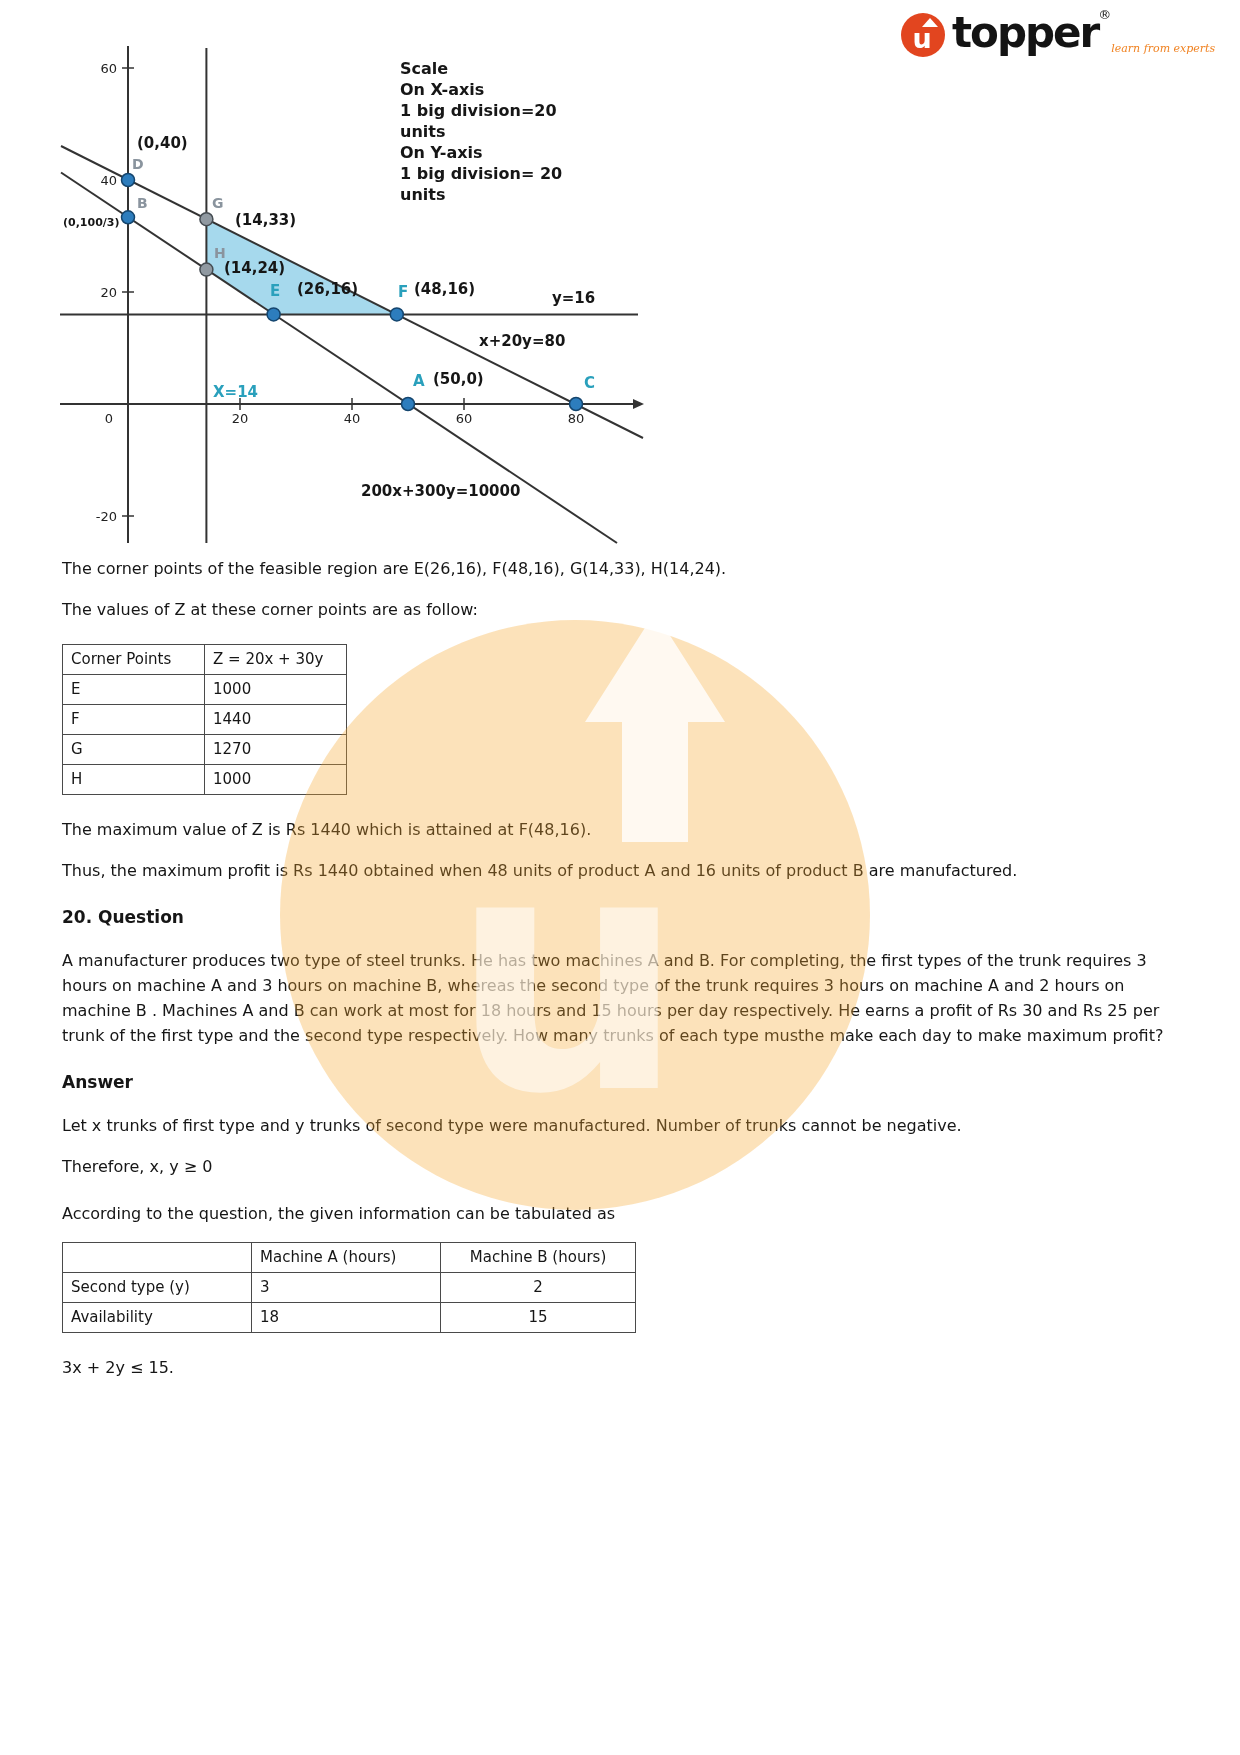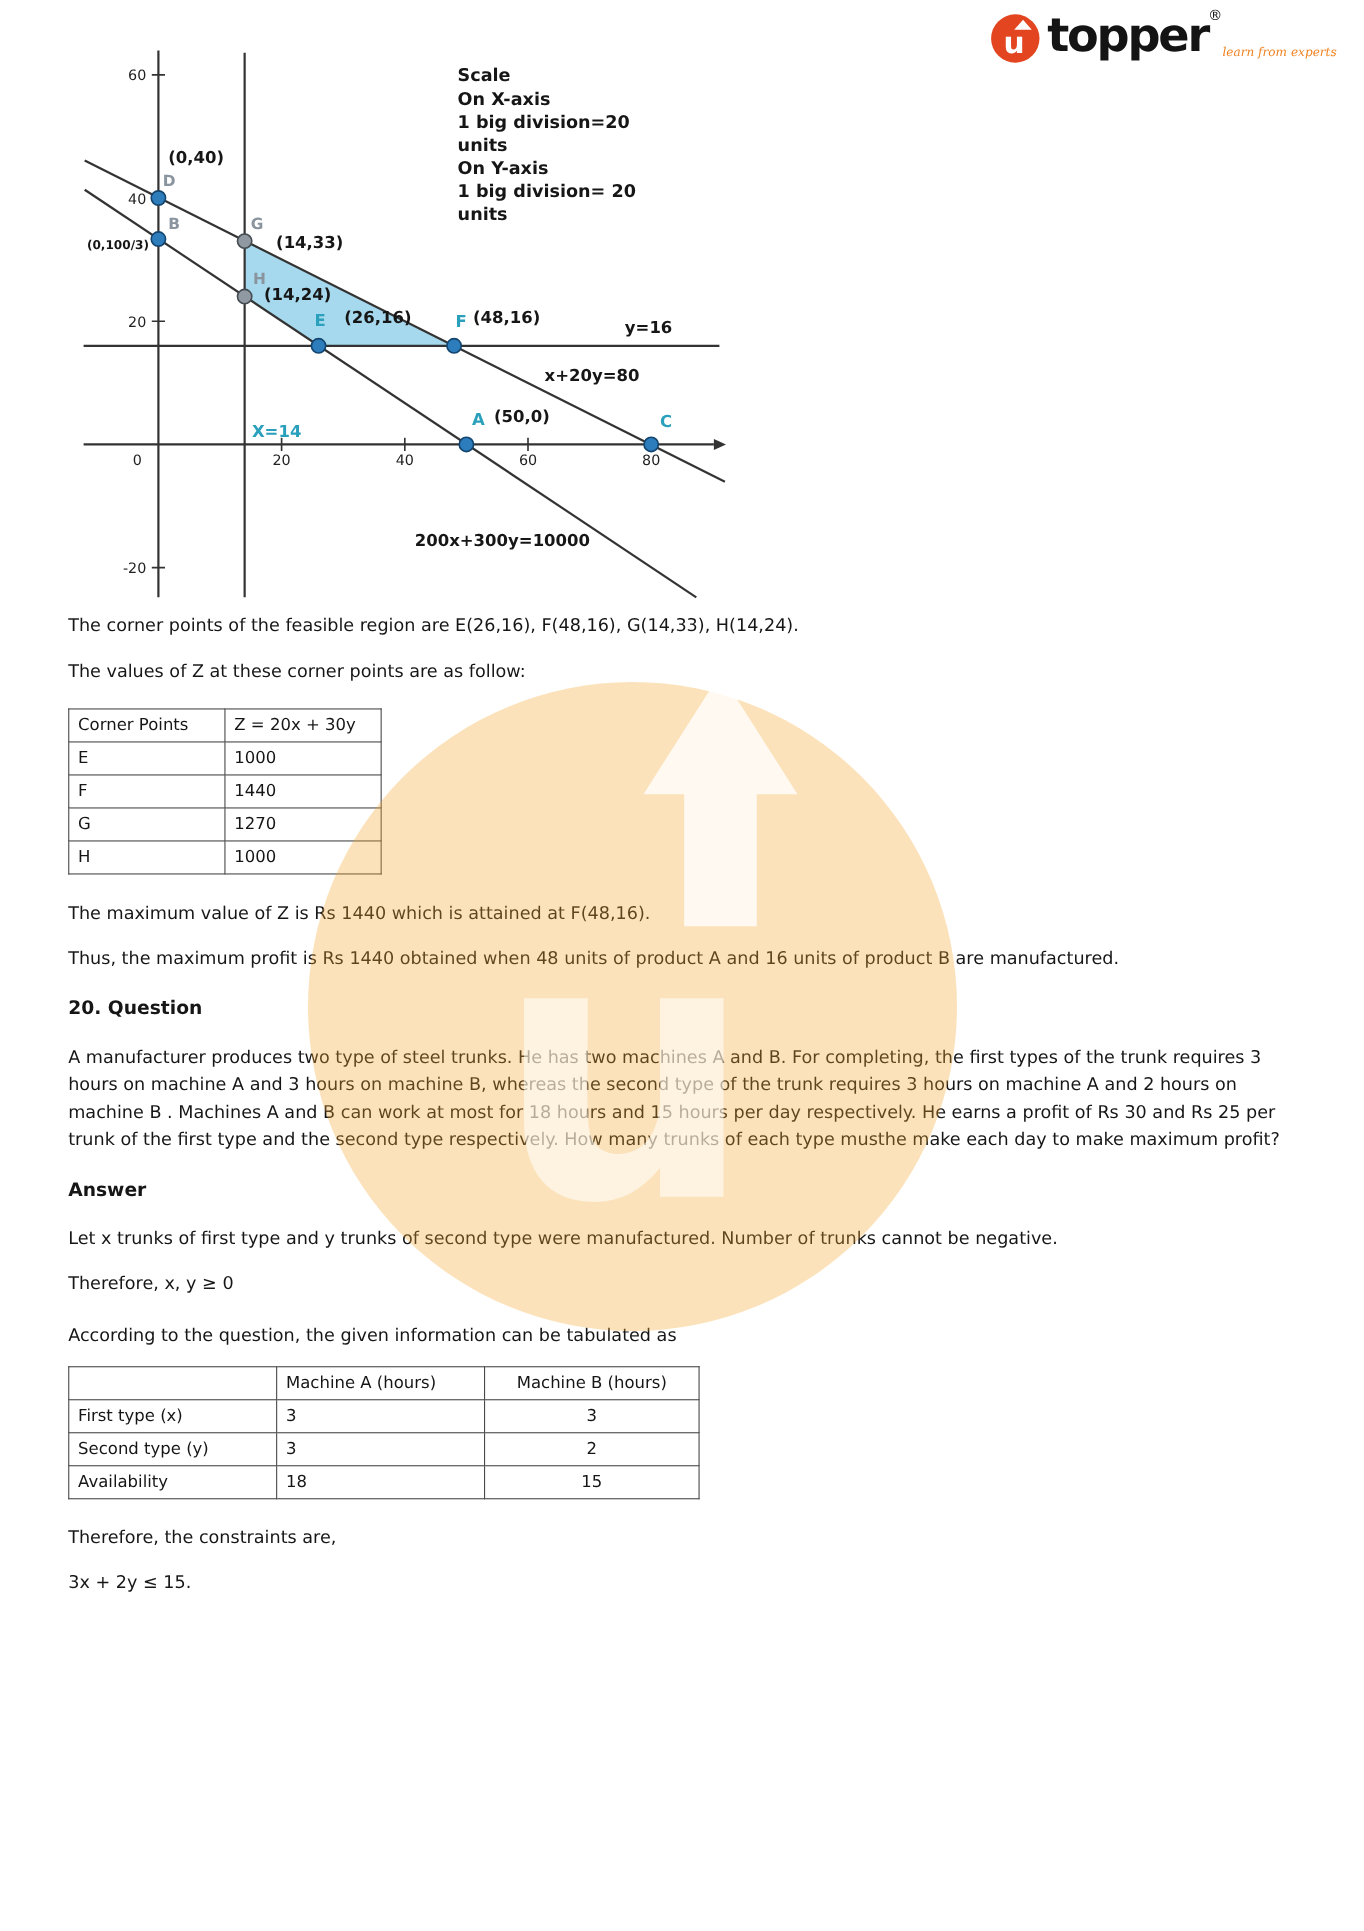--- a/index.html
+++ b/index.html
@@ -8,21 +8,21 @@
 
   
   .logo{position:absolute;left:900px;top:8px;z-index:10;display:flex;align-items:flex-start;}
   .logo-icon{margin-top:4px;margin-right:6px;}
   .brand-wrap{display:flex;flex-direction:row;align-items:flex-end;}
   .brand{font-weight:bold;font-size:42px;letter-spacing:-2px;line-height:1.05;color:#141414;}
   .brand sup{font-size:13px;letter-spacing:0;vertical-align:28px;font-weight:normal;}
   .tagline{color:#f08221;font-size:11px;font-style:italic;font-family:"DejaVu Serif",serif;margin-top:-3px;margin-right:14px;}
 
   
-  .graph{position:absolute;left:71px;top:38px;z-index:1;}
+  .graph{position:absolute;left:55px;top:38px;z-index:1;}
   .axl{stroke:#333;stroke-width:2;fill:none;}
   .tick{stroke:#333;stroke-width:1.5;}
   .gb{font-weight:bold;font-size:15px;fill:#161616;}
   .gsm{font-weight:bold;font-size:11px;fill:#161616;}
   .gteal{fill:#2aa0bc;font-weight:bold;font-size:15px;}
   .ggray{fill:#8a949e;font-weight:bold;font-size:14px;}
   .gax{font-size:13px;fill:#222;}
   .gsc{font-weight:bold;font-size:16px;fill:#161616;}
   .mblue{fill:#2d7dbd;stroke:#14456e;stroke-width:1.5;}
   .mgray{fill:#9099a1;stroke:#454c52;stroke-width:1.5;}
@@ -176,38 +176,32 @@
     <p>According to the question, the given information can be tabulated as</p>
 
     <table class="mtable">
       <tbody>
           <tr>
         <td></td>
         <td>Machine A (hours)</td>
         <td>Machine B (hours)</td>
       </tr>
       <tr>
-        <td>First type (x)</td>
-        <td>3</td>
-        <td>3</td>
-      </tr>
-      <tr>
         <td>Second type (y)</td>
         <td>3</td>
         <td>2</td>
       </tr>
       <tr>
         <td>Availability</td>
         <td>18</td>
         <td>15</td>
       </tr>
     </tbody>
       </table>
 
-    <p>Therefore, the constraints are,</p>
     <p>3x + 2y ≤ 15.</p>
   </div>
 
   <svg class="watermark" width="1240" height="1755" viewBox="0 0 1240 1755">
     <circle cx="575" cy="915" r="295" fill="#f6a62f" fill-opacity="0.33"></circle>
     <polygon points="655,612 725,722 688,722 688,842 622,842 622,722 585,722" fill="#ffffff" fill-opacity="0.8"></polygon>
     <text class="wm-u" x="568" y="1088" text-anchor="middle" font-size="330" fill="#ffffff" fill-opacity="0.55">u</text>
   </svg>
 
 </div>

